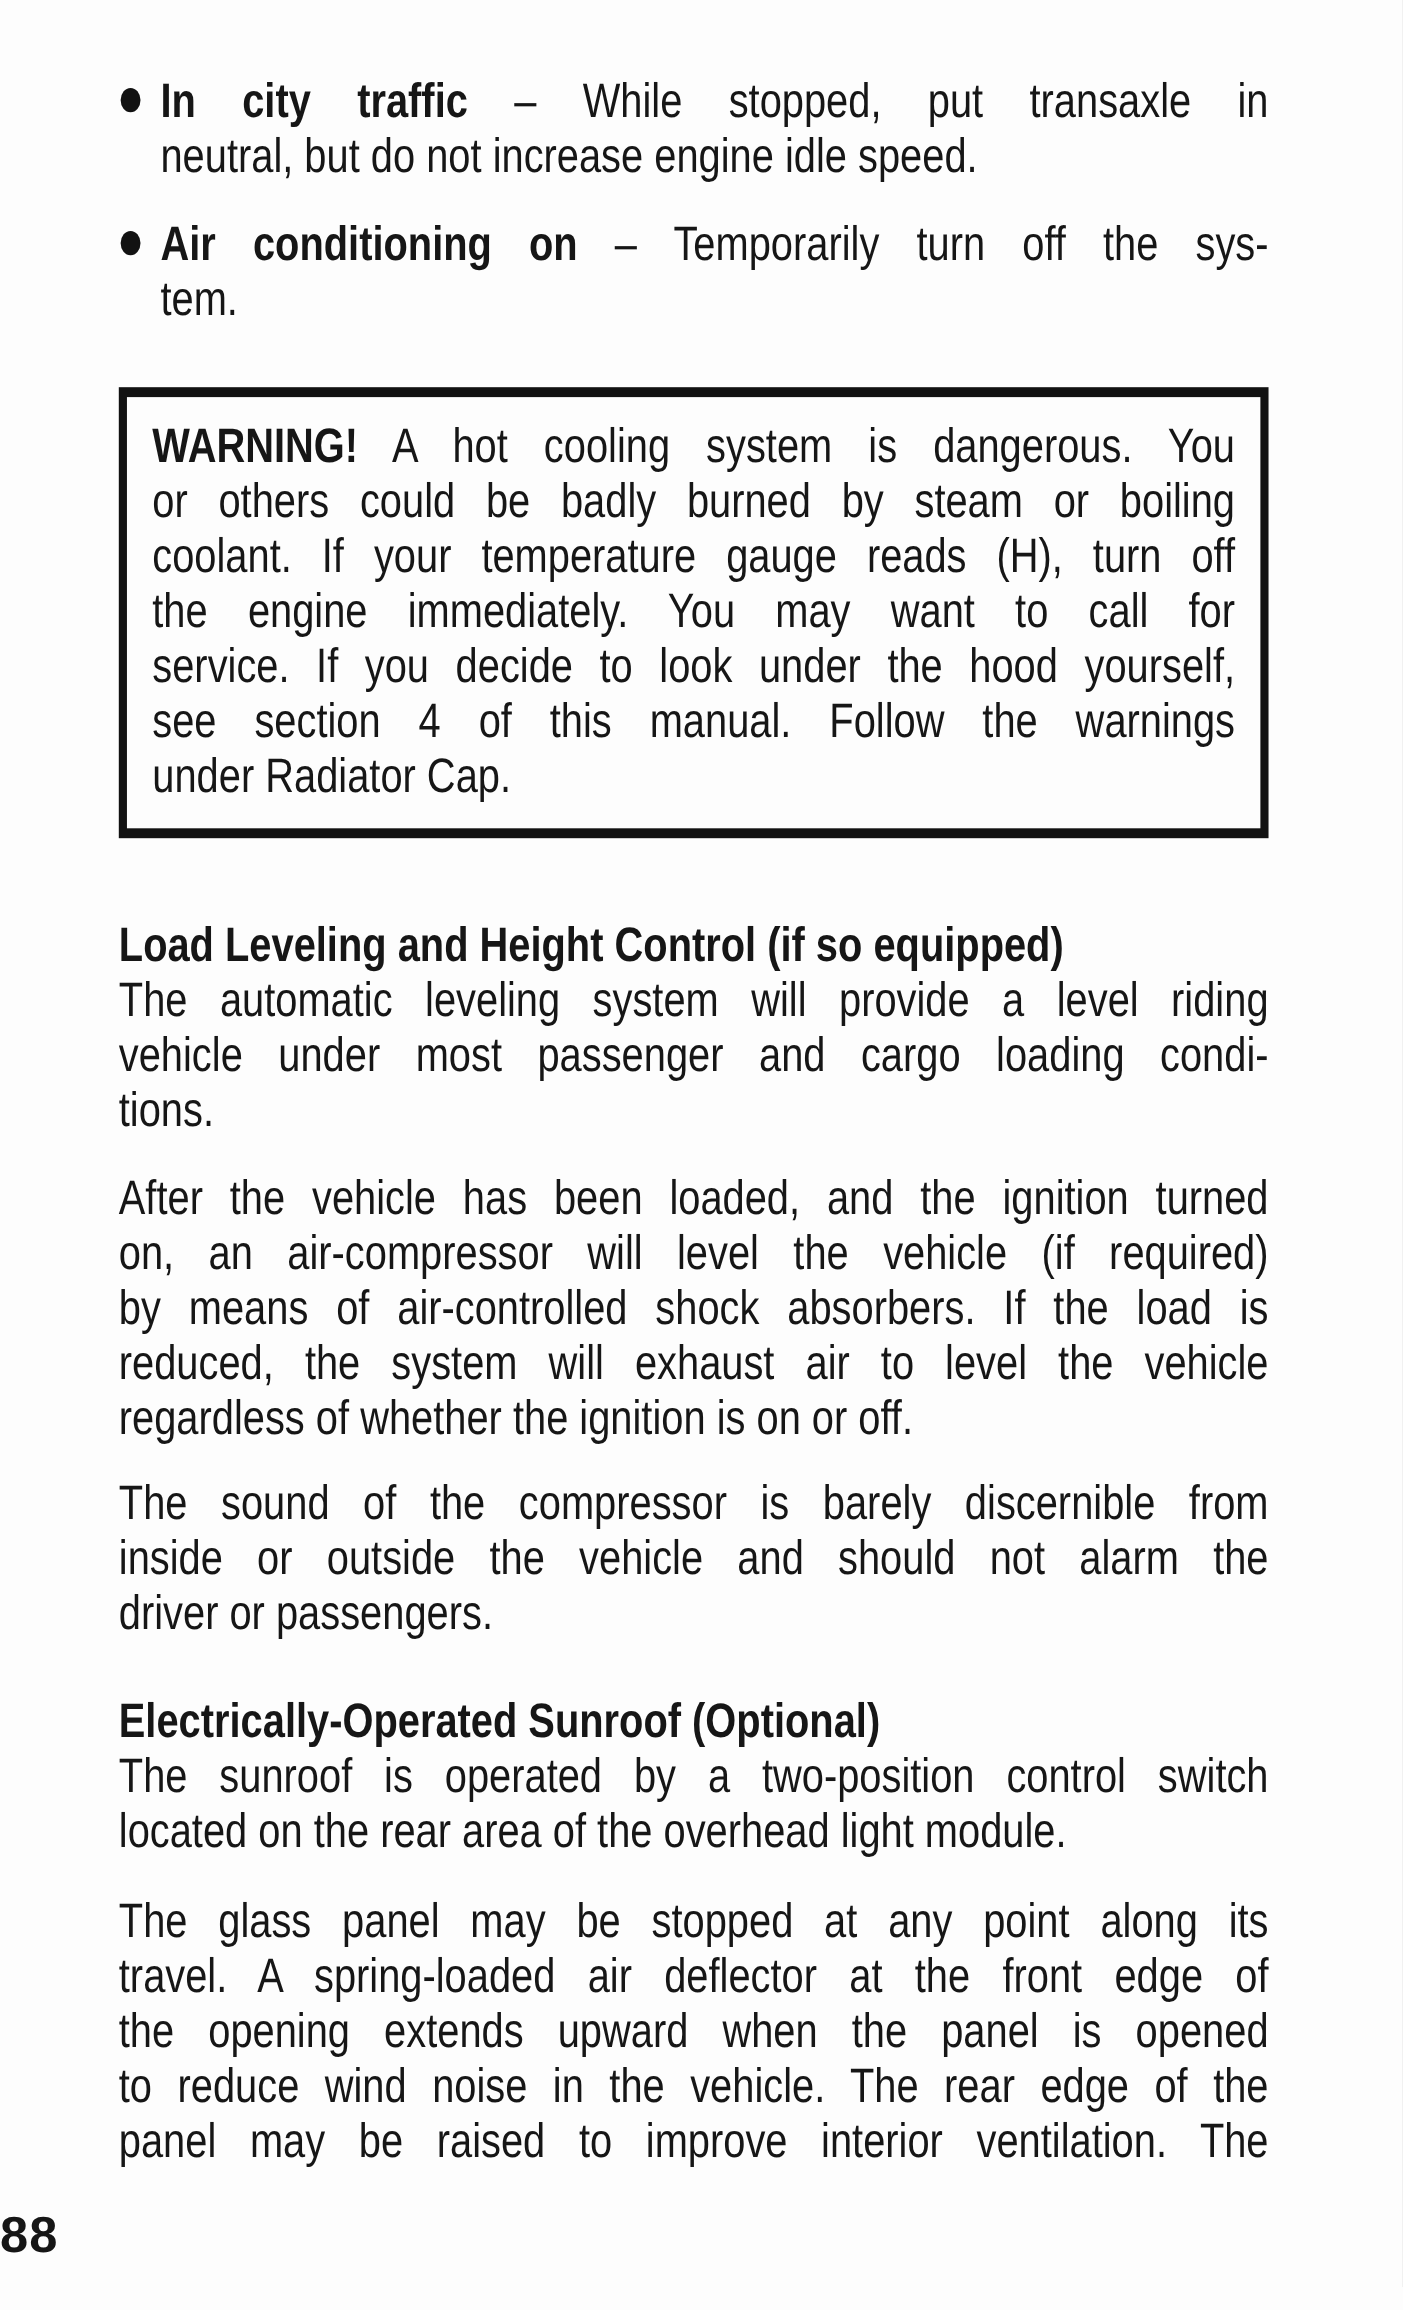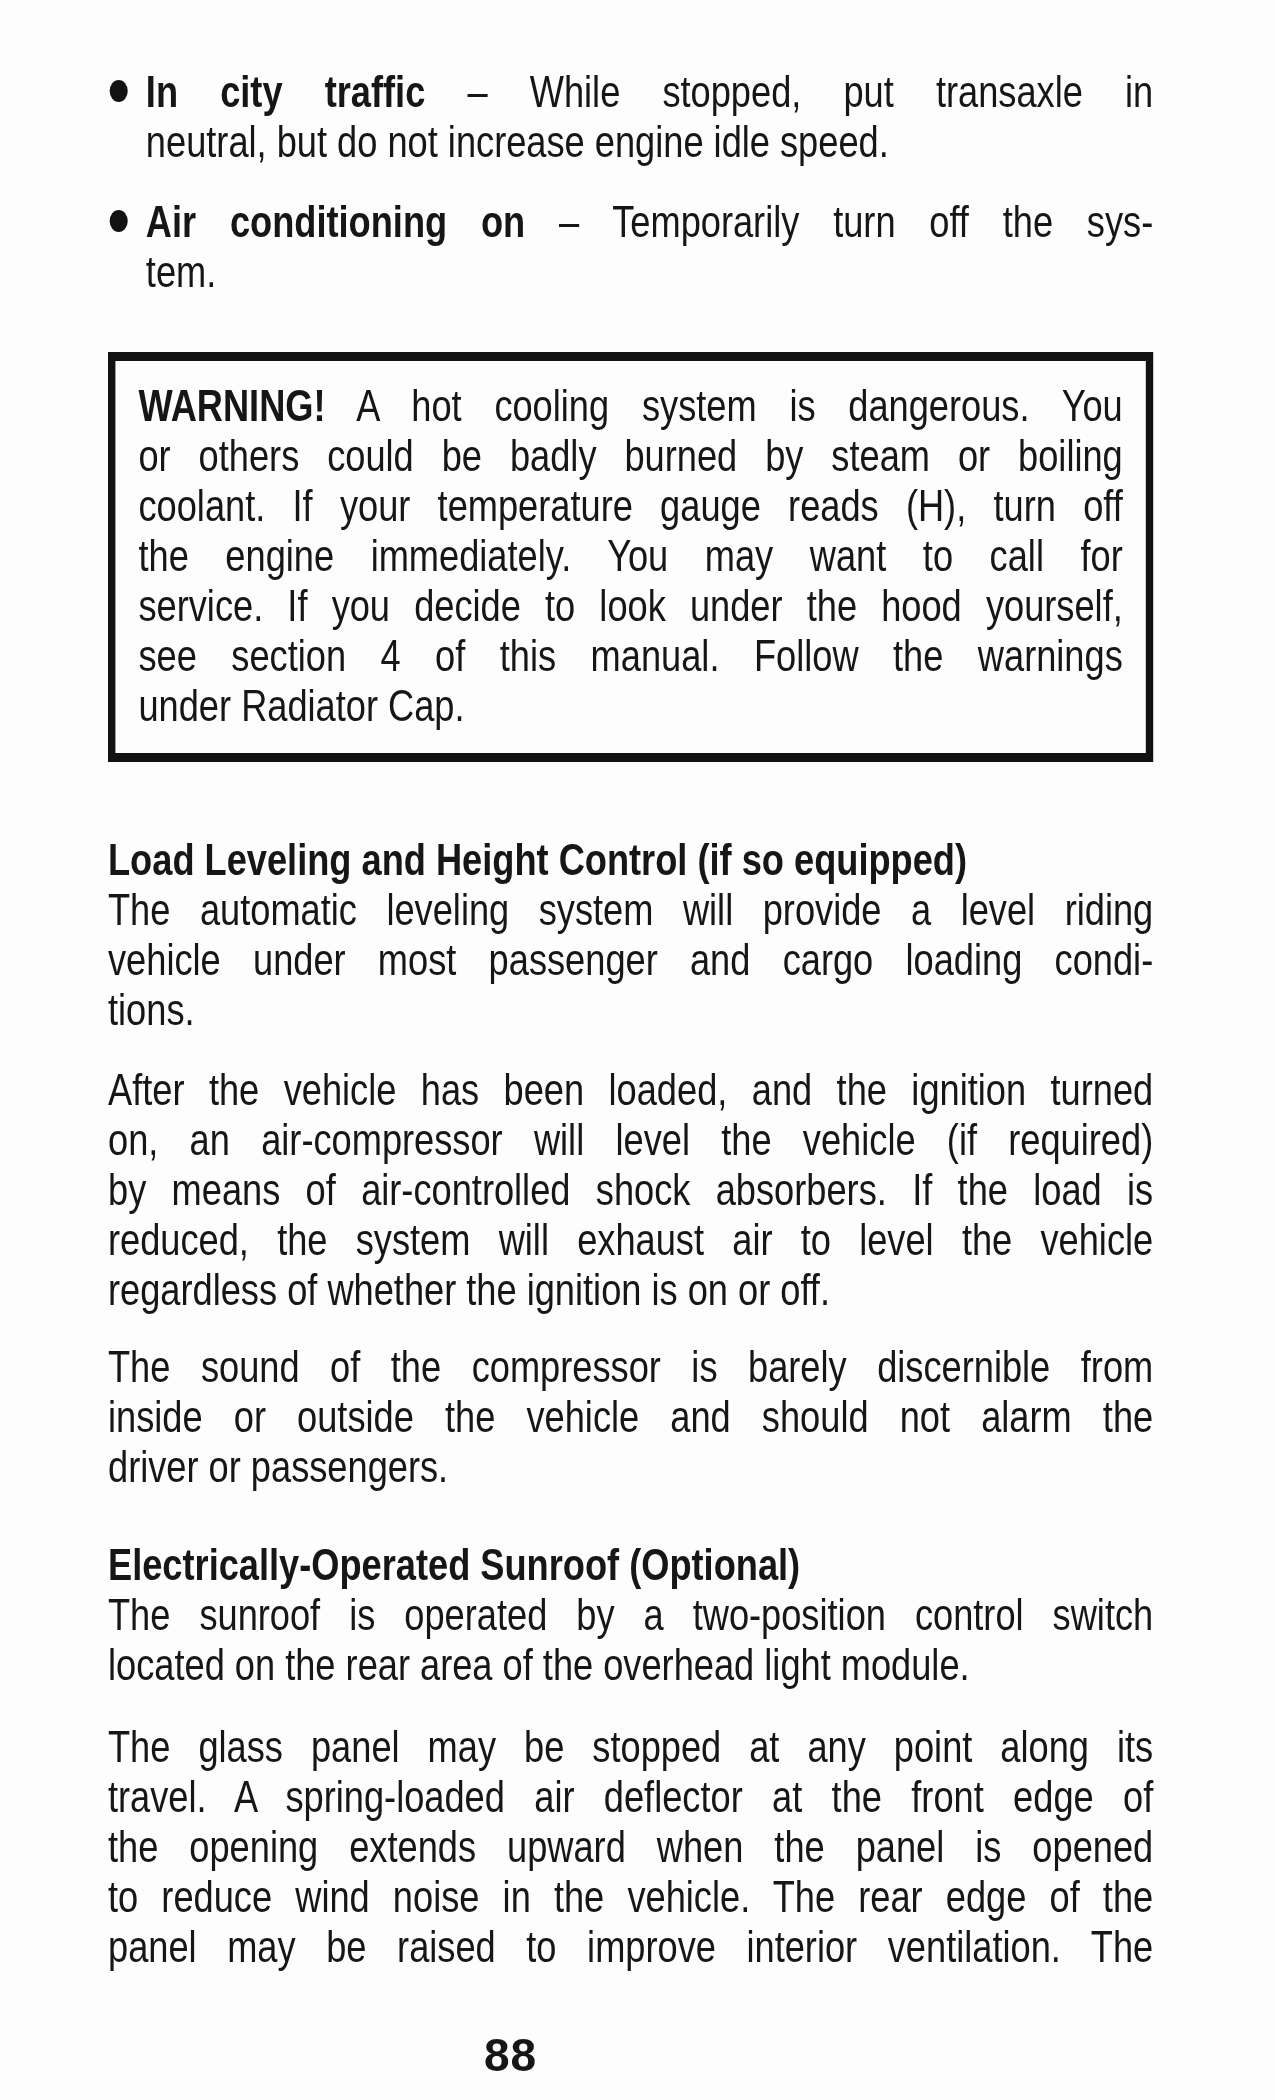--- a/index.html
+++ b/index.html
@@ -47,25 +47,24 @@
   .mt73{margin-top:73px;}
   .mt48{margin-top:48px;}
   .para{margin:0;}
   .mt30{margin-top:30px;}
   .mt27{margin-top:27px;}
   .mt32{margin-top:32px;}
 
   .pageno{
     position:absolute;top:2006px;left:0;
     width:1021px;
-    text-align:center;
+    text-align:left;
     font-size:46px;line-height:50px;
     font-weight:bold;
     letter-spacing:1px;
-    margin-top:24px;
   }
 </style>
 </head>
 <body>
 
 <div class="page">
   <div class="content">
 
     <ul class="bullets">
       <li class="bullet">

